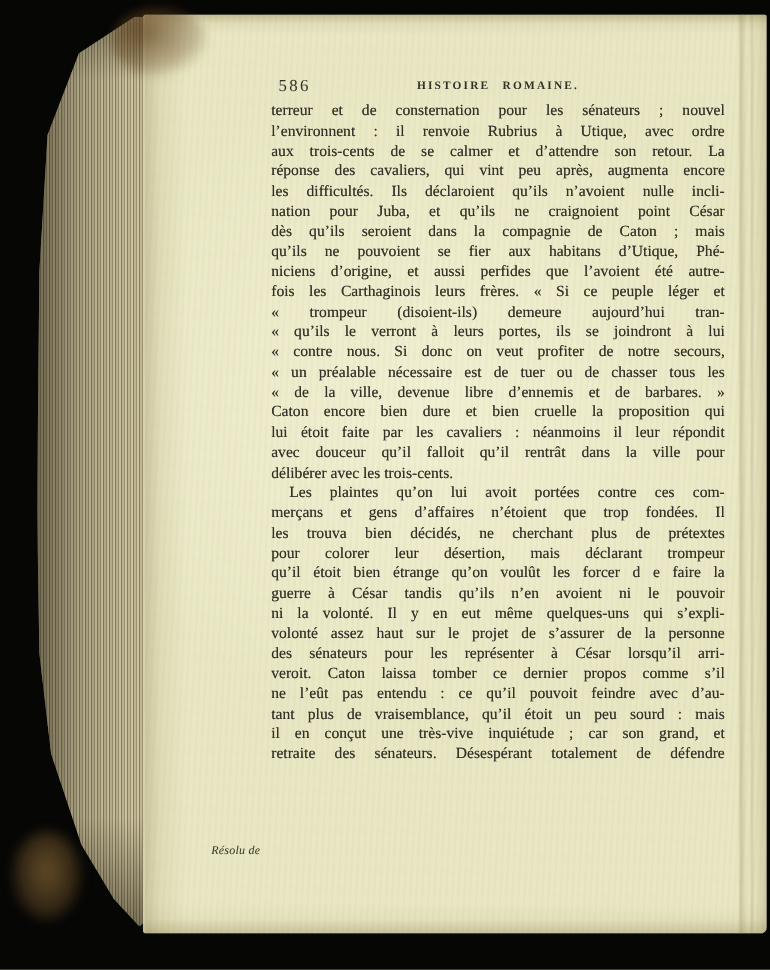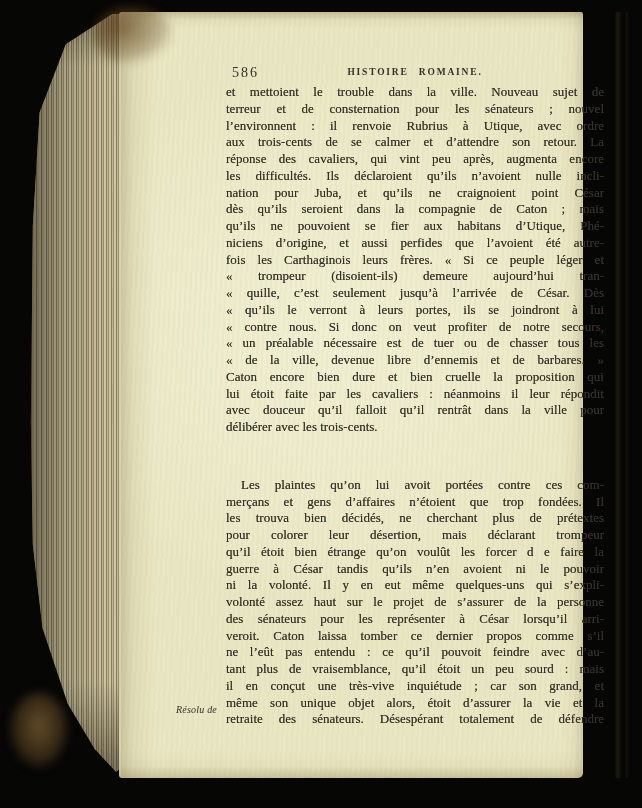--- a/index.html
+++ b/index.html
@@ -18,21 +18,21 @@
 
   
   .edges{position:absolute;left:27px;top:14px;width:97px;height:758px;z-index:2;
     background:
       linear-gradient(180deg, rgba(25,18,6,.35), rgba(25,18,6,0) 7%, rgba(25,18,6,0) 88%, rgba(25,18,6,.45)),
       linear-gradient(90deg, rgba(28,20,8,.55) 0%, rgba(28,20,8,.18) 40%, rgba(60,50,25,0) 82%),
       repeating-linear-gradient(90deg, #beb591 0 1.5px, #9a9070 1.5px 2.5px, #cdc5a2 2.5px 4px, #887e5e 4px 5px);
     clip-path:polygon(88% 0%,100% 0%,100% 99%,92% 100%,70% 97%,42% 91%,16% 81%,6% 70%,4% 54%,6% 28%,13% 13%,40% 4%);}
 
   
-  .page{position:absolute;left:119px;top:12px;width:464px;height:766px;z-index:3;
+  .page{position:absolute;left:119px;top:12px;width:520px;height:766px;z-index:3;
     border-radius:3px 2px 5px 3px;
     background-color:var(--color-paper,#e9e7c3);
     background-image:
       repeating-linear-gradient(93deg, rgba(120,110,70,.03) 0 2px, transparent 2px 5px),
       linear-gradient(90deg, rgba(125,108,58,.30) 0px, rgba(125,108,58,.10) 14px, rgba(125,108,58,0) 36px),
       linear-gradient(270deg, rgba(125,108,58,.22) 0px, rgba(125,108,58,.05) 10px, transparent 24px),
       linear-gradient(180deg, rgba(125,108,58,.35) 0px, rgba(125,108,58,.08) 8px, transparent 17px),
       linear-gradient(0deg, rgba(125,108,58,.30) 0px, rgba(125,108,58,.06) 12px, transparent 26px),
       radial-gradient(ellipse 430px 390px at 46% 42%, rgba(255,255,238,.35), rgba(255,255,238,0) 70%);
     box-shadow:inset 2px 0 0 rgba(255,255,245,.22);}
@@ -51,21 +51,21 @@
   .folio{position:absolute;left:6px;top:0;font-size:14px;letter-spacing:2px;}
   .running-title{position:absolute;left:0;right:0;top:2px;text-align:center;
     font-size:9.5px;font-weight:bold;letter-spacing:1.8px;word-spacing:6px;}
 
   .text-block{position:absolute;left:107px;top:72px;width:378px;
     color:var(--color-ink,#34312a);font-size:13px;
     text-shadow:0 0 .4px rgba(60,55,40,.7);}
   .line{height:16.75px;line-height:16.75px;overflow:hidden;
     text-align:justify;text-align-last:justify;}
   .line.flush{text-align-last:left;}
-  .line.indent{padding-left:15px;margin-top:41px;}
+  .line.indent{padding-left:15px;}
 
   .margin-note{position:absolute;left:12px;top:692px;width:86px;
     text-align:right;font-size:10px;letter-spacing:.2px;
     color:var(--color-ink,#34312a);font-style:italic;}
 </style>
 </head>
 <body>
 
 <div class="scene">
   <div class="blob blob-bottom"></div>
@@ -73,33 +73,31 @@
 
   <div class="page">
     <div class="crease"></div>
 
     <div class="header">
       <span class="folio">586</span>
       <span class="running-title">HISTOIRE ROMAINE.</span>
     </div>
 
     <div class="text-block">
-        <div class="line">et mettoient le trouble dans la ville. Nouveau sujet de</div>
         <div class="line">terreur et de consternation pour les sénateurs ; nouvel</div>
         <div class="line">l’environnent : il renvoie Rubrius à Utique, avec ordre</div>
         <div class="line">aux trois-cents de se calmer et d’attendre son retour. La</div>
         <div class="line">réponse des cavaliers, qui vint peu après, augmenta encore</div>
         <div class="line">les difficultés. Ils déclaroient qu’ils n’avoient nulle incli-</div>
         <div class="line">nation pour Juba, et qu’ils ne craignoient point César</div>
         <div class="line">dès qu’ils seroient dans la compagnie de Caton ; mais</div>
         <div class="line">qu’ils ne pouvoient se fier aux habitans d’Utique, Phé-</div>
         <div class="line">niciens d’origine, et aussi perfides que l’avoient été autre-</div>
         <div class="line">fois les Carthaginois leurs frères. « Si ce peuple léger et</div>
         <div class="line">« trompeur (disoient-ils) demeure aujourd’hui tran-</div>
-        <div class="line">« quille, c’est seulement jusqu’à l’arrivée de César. Dès</div>
         <div class="line">« qu’ils le verront à leurs portes, ils se joindront à lui</div>
         <div class="line">« contre nous. Si donc on veut profiter de notre secours,</div>
         <div class="line">« un préalable nécessaire est de tuer ou de chasser tous les</div>
         <div class="line">« de la ville, devenue libre d’ennemis et de barbares. »</div>
         <div class="line">Caton encore bien dure et bien cruelle la proposition qui</div>
         <div class="line">lui étoit faite par les cavaliers : néanmoins il leur répondit</div>
         <div class="line">avec douceur qu’il falloit qu’il rentrât dans la ville pour</div>
         <div class="line flush">délibérer avec les trois-cents.</div>
         <div class="line indent">Les plaintes qu’on lui avoit portées contre ces com-</div>
         <div class="line">merçans et gens d’affaires n’étoient que trop fondées. Il</div>
@@ -107,21 +105,20 @@
         <div class="line">pour colorer leur désertion, mais déclarant trompeur</div>
         <div class="line">qu’il étoit bien étrange qu’on voulût les forcer d e faire la</div>
         <div class="line">guerre à César tandis qu’ils n’en avoient ni le pouvoir</div>
         <div class="line">ni la volonté. Il y en eut même quelques-uns qui s’expli-</div>
         <div class="line">volonté assez haut sur le projet de s’assurer de la personne</div>
         <div class="line">des sénateurs pour les représenter à César lorsqu’il arri-</div>
         <div class="line">veroit. Caton laissa tomber ce dernier propos comme s’il</div>
         <div class="line">ne l’eût pas entendu : ce qu’il pouvoit feindre avec d’au-</div>
         <div class="line">tant plus de vraisemblance, qu’il étoit un peu sourd : mais</div>
         <div class="line">il en conçut une très-vive inquiétude ; car son grand, et</div>
-        <div class="line">même son unique objet alors, étoit d’assurer la vie et la</div>
         <div class="line">retraite des sénateurs. Désespérant totalement de défendre</div>
       </div>
 
     <div class="margin-note">Résolu de</div>
   </div>
 
   <div class="blob stain"></div>
 </div>
 
 </body></html>

